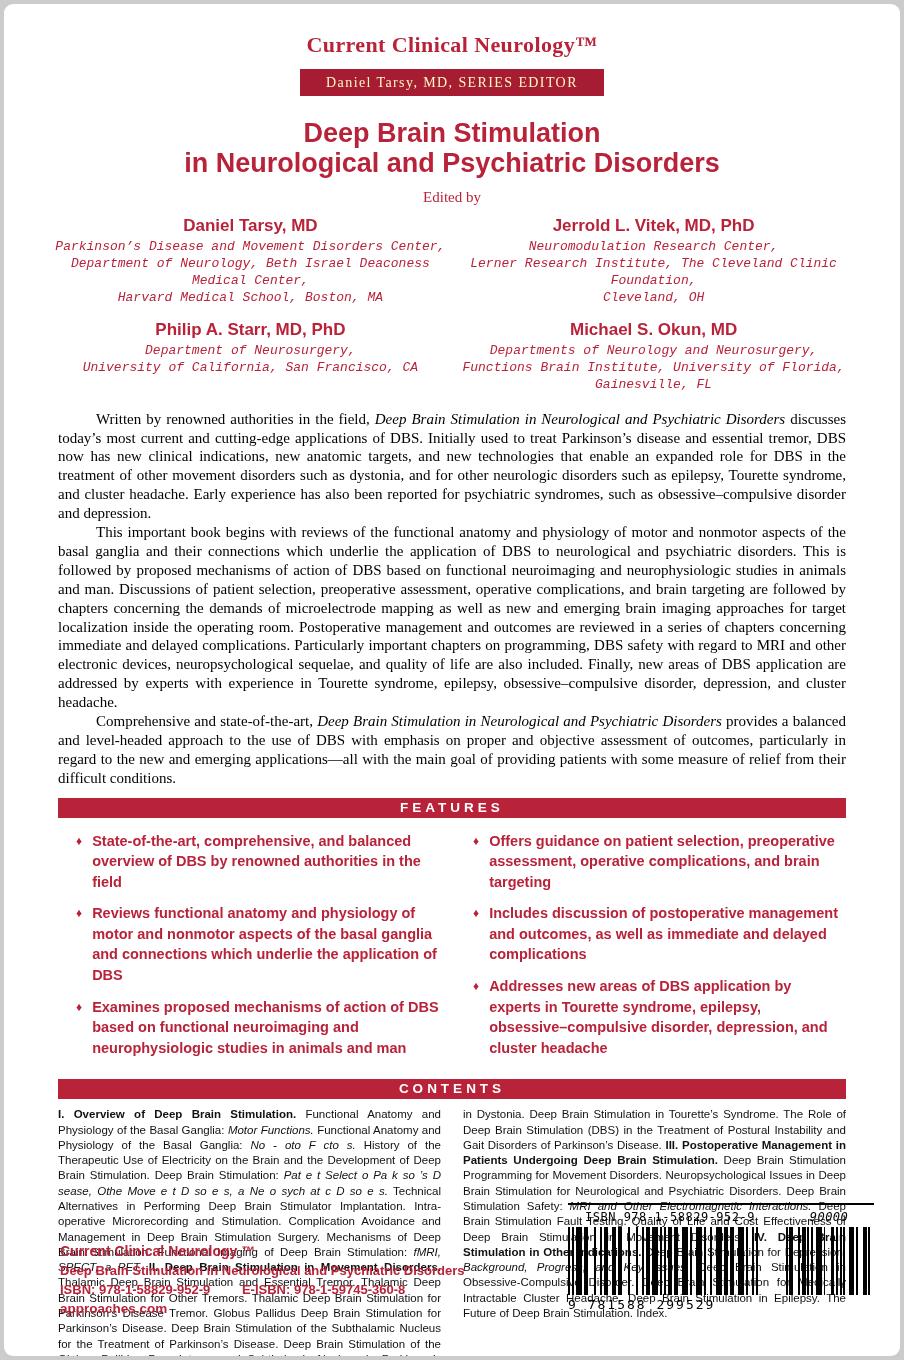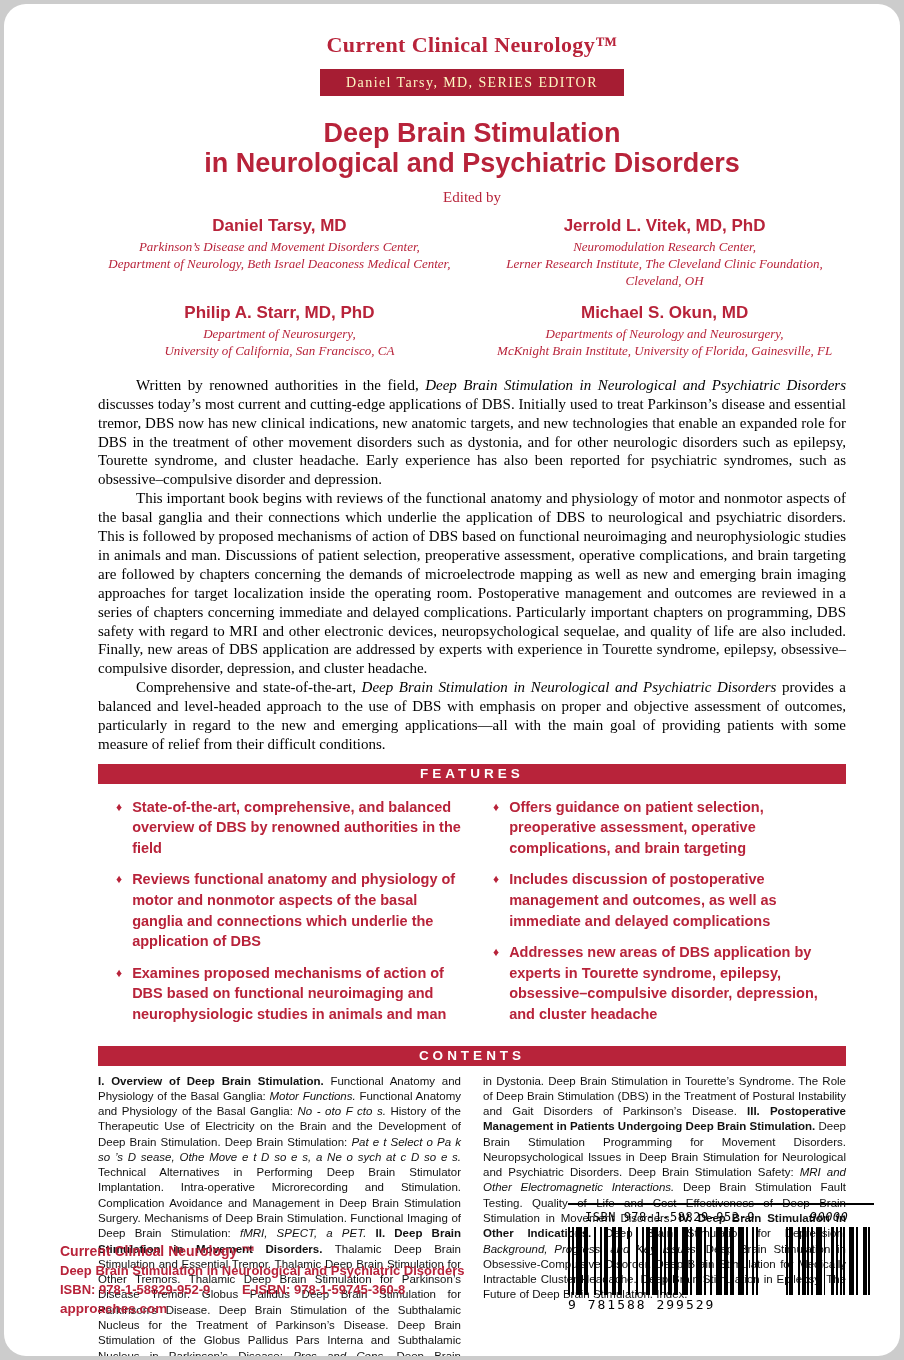--- a/index.html
+++ b/index.html
@@ -1,32 +1,32 @@
 <!DOCTYPE html>
 <html><head>
 <meta charset="utf-8">
 <style>
   html,body{margin:0;padding:0;}
   body{width:904px;height:1360px;background:#cccccc;font-family:"Liberation Serif",serif;}
-  .page{position:relative;width:896px;height:1352px;margin:4px;background:#ffffff;border-radius:22px;
-        overflow:hidden;box-sizing:border-box;padding-top:28px;padding-left:40px;}
+  .page{position:relative;width:896px;height:1352px;margin:4px;background:#ffffff;border-radius:9px;
+        overflow:hidden;box-sizing:border-box;padding-top:28px;}
 
   .series-title{text-align:center;color:#b8233a;font-family:"Liberation Serif",serif;
     font-weight:bold;font-size:22px;letter-spacing:.4px;}
   .banner{width:fit-content;margin:11px auto 0;background:#a61d33;color:#fef9c3;
     font-family:"Liberation Serif",serif;font-size:14px;letter-spacing:1.4px;padding:6px 26px 5px;}
 
   .book-title{margin-top:22px;text-align:center;color:#b8233a;
     font-family:"Liberation Sans",sans-serif;font-weight:bold;font-size:27px;line-height:1.12;}
   .edited-by{margin-top:11px;text-align:center;color:#b8233a;font-size:15px;}
 
   .editors{display:grid;grid-template-columns:1fr 1fr;row-gap:13px;width:90%;
     margin:10px auto 0;text-align:center;color:#b8233a;}
   .editor-name{font-family:"Liberation Sans",sans-serif;font-weight:bold;font-size:17px;margin-bottom:3px;}
-  .editor-lines div{font-style:italic;font-size:13px;line-height:1.3;}
+  .editor-lines div{font-style:italic;font-size:13px;line-height:1.3;font-family:Liberation Mono, monospace;}
 
   .description{margin:16px 54px 0;color:#000;font-size:15px;line-height:1.26;text-align:justify;}
   .description .para{margin:0;text-indent:38px;}
 
   .section-banner{margin:10px 54px 0;background:#b8233a;color:#fff;text-align:center;
     font-family:"Liberation Sans",sans-serif;font-weight:bold;font-size:13.5px;
     letter-spacing:4px;padding:2px 0 3px;}
 
   .features-grid{display:grid;grid-template-columns:1fr 1fr;column-gap:28px;margin:13px 58px 0 72px;}
   .feature-item{display:flex;gap:10px;margin-bottom:11px;color:#b8233a;
@@ -70,20 +70,21 @@
   </div>
 
   <div class="edited-by">Edited by</div>
 
   <div class="editors">
     <div>
       <div class="editor-name">Daniel Tarsy, MD</div>
       <div class="editor-lines">
           <div>Parkinson’s Disease and Movement Disorders Center,</div>
           <div>Department of Neurology, Beth Israel Deaconess Medical Center,</div>
+          <div>Harvard Medical School, Boston, MA</div>
         </div>
     </div>
     <div>
       <div class="editor-name">Jerrold L. Vitek, MD, PhD</div>
       <div class="editor-lines">
           <div>Neuromodulation Research Center,</div>
           <div>Lerner Research Institute, The Cleveland Clinic Foundation,</div>
           <div>Cleveland, OH</div>
         </div>
     </div>
@@ -91,21 +92,21 @@
       <div class="editor-name">Philip A. Starr, MD, PhD</div>
       <div class="editor-lines">
           <div>Department of Neurosurgery,</div>
           <div>University of California, San Francisco, CA</div>
         </div>
     </div>
     <div>
       <div class="editor-name">Michael S. Okun, MD</div>
       <div class="editor-lines">
           <div>Departments of Neurology and Neurosurgery,</div>
-          <div>McKnight Brain Institute, University of Florida, Gainesville, FL</div>
+          <div>Functions Brain Institute, University of Florida, Gainesville, FL</div>
         </div>
     </div>
   </div>
 
   <div class="description">
     <p class="para"><span>Written by renowned authorities in the field, </span><span class="ri">Deep Brain Stimulation in Neurological and Psychiatric Disorders</span><span> discusses today’s most current and cutting-edge applications of DBS. Initially used to treat Parkinson’s disease and essential tremor, DBS now has new clinical indications, new anatomic targets, and new technologies that enable an expanded role for DBS in the treatment of other movement disorders such as dystonia, and for other neurologic disorders such as epilepsy, Tourette syndrome, and cluster headache. Early experience has also been reported for psychiatric syndromes, such as obsessive–compulsive disorder and depression.</span></p>
     <p class="para"><span>This important book begins with reviews of the functional anatomy and physiology of motor and nonmotor aspects of the basal ganglia and their connections which underlie the application of DBS to neurological and psychiatric disorders. This is followed by proposed mechanisms of action of DBS based on functional neuroimaging and neurophysiologic studies in animals and man. Discussions of patient selection, preoperative assessment, operative complications, and brain targeting are followed by chapters concerning the demands of microelectrode mapping as well as new and emerging brain imaging approaches for target localization inside the operating room. Postoperative management and outcomes are reviewed in a series of chapters concerning immediate and delayed complications. Particularly important chapters on programming, DBS safety with regard to MRI and other electronic devices, neuropsychological sequelae, and quality of life are also included. Finally, new areas of DBS application are addressed by experts with experience in Tourette syndrome, epilepsy, obsessive–compulsive disorder, depression, and cluster headache.</span></p>
     <p class="para"><span>Comprehensive and state-of-the-art, </span><span class="ri">Deep Brain Stimulation in Neurological and Psychiatric Disorders</span><span> provides a balanced and level-headed approach to the use of DBS with emphasis on proper and objective assessment of outcomes, particularly in regard to the new and emerging applications—all with the main goal of providing patients with some measure of relief from their difficult conditions.</span></p>
   </div>
 

